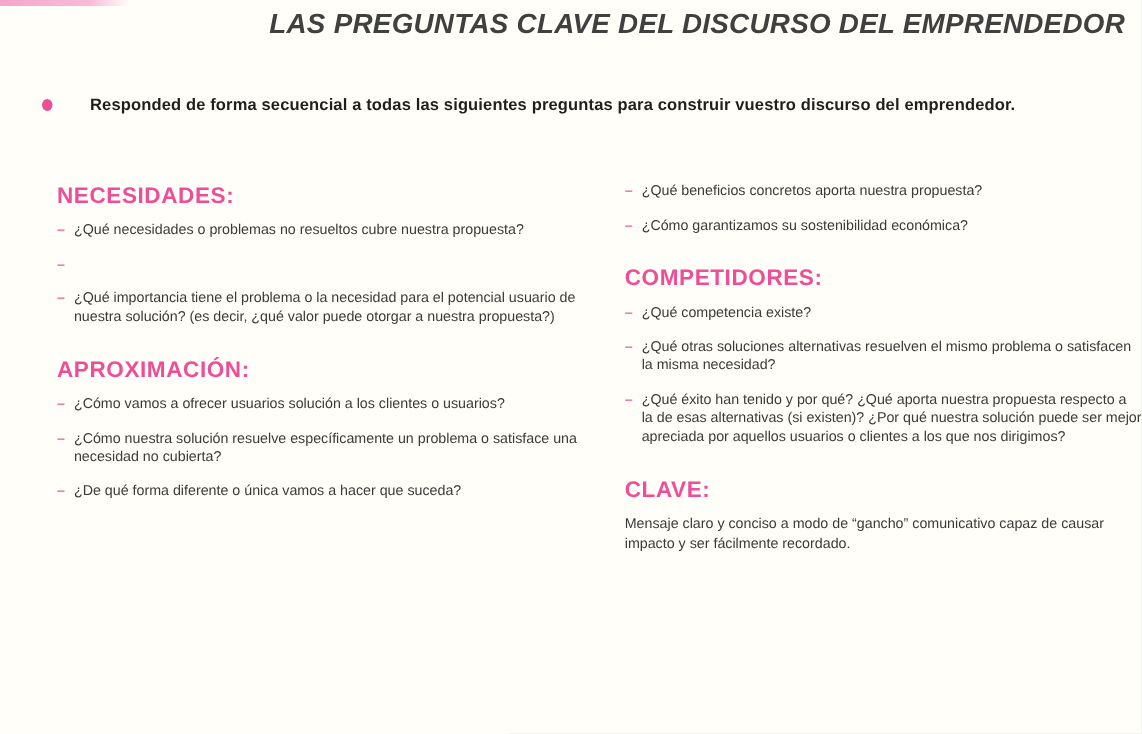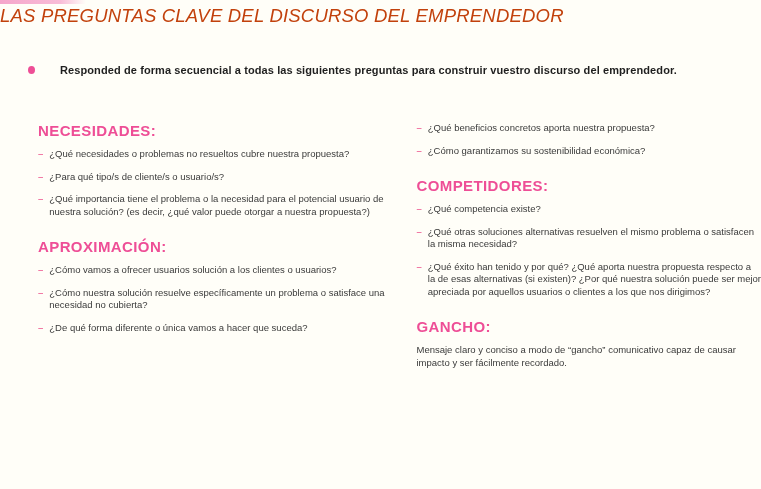--- a/index.html
+++ b/index.html
@@ -13,26 +13,26 @@
     overflow: hidden;
   }
   .top-strip {
     position: absolute;
     top: 0; left: 0;
     width: 86px; height: 4px;
     background: linear-gradient(90deg, #F5A6CB 0%, #F8BCD7 70%, rgba(248,188,215,0) 100%);
   }
   .title {
     margin: 5px 11px 0 0;
-    text-align: left;
+    text-align: right;
     font-size: 18.5px;
-    font-weight: normal;
+    font-weight: bold;
     font-style: italic;
     letter-spacing: 0.2px;
-    color: #c2410c;
+    color: #404040;
   }
   .intro {
     display: flex;
     align-items: center;
     margin: 37px 10px 0 28px;
   }
   .bullet {
     flex: 0 0 auto;
     width: 7px; height: 8px;
     border-radius: 50%;
@@ -96,21 +96,20 @@
     <div class="col col-left">
         <section>
           <h2>NECESIDADES:</h2>
           <ul>
             <li>
               <span class="dash">–</span>
               <span class="qtext">¿Qué necesidades o problemas no resueltos cubre nuestra propuesta?</span>
             </li>
             <li>
               <span class="dash">–</span>
-              <span class="qtext">¿Para qué tipo/s de cliente/s o usuario/s?</span>
             </li>
             <li>
               <span class="dash">–</span>
               <span class="qtext">¿Qué importancia tiene el problema o la necesidad para el potencial usuario de nuestra solución? (es decir, ¿qué valor puede otorgar a nuestra propuesta?)</span>
             </li>
           </ul>
         </section>
         <section>
           <h2>APROXIMACIÓN:</h2>
           <ul>
@@ -153,18 +152,18 @@
               <span class="dash">–</span>
               <span class="qtext">¿Qué otras soluciones alternativas resuelven el mismo problema o satisfacen la misma necesidad?</span>
             </li>
             <li>
               <span class="dash">–</span>
               <span class="qtext">¿Qué éxito han tenido y por qué? ¿Qué aporta nuestra propuesta respecto a la de esas alternativas (si existen)? ¿Por qué nuestra solución puede ser mejor apreciada por aquellos usuarios o clientes a los que nos dirigimos?</span>
             </li>
           </ul>
         </section>
         <section>
-          <h2>GANCHO:</h2>
+          <h2>CLAVE:</h2>
           <p>Mensaje claro y conciso a modo de “gancho” comunicativo capaz de causar impacto y ser fácilmente recordado.</p>
         </section>
       </div>
   </div>
 </div>
 
 </body></html>

